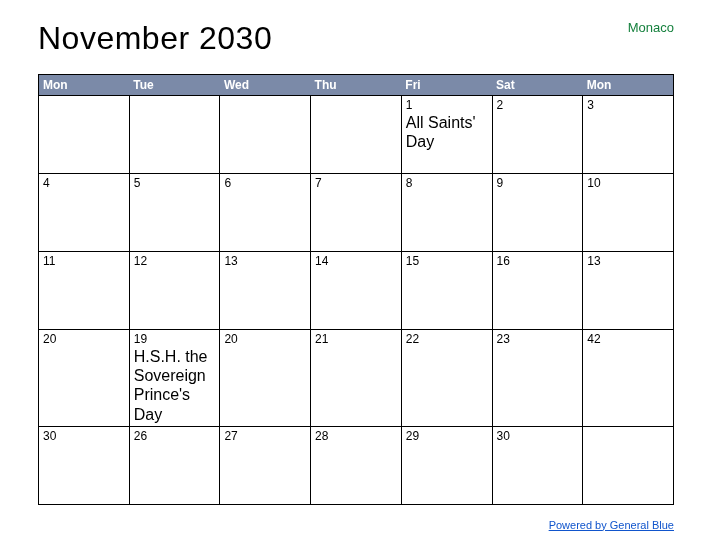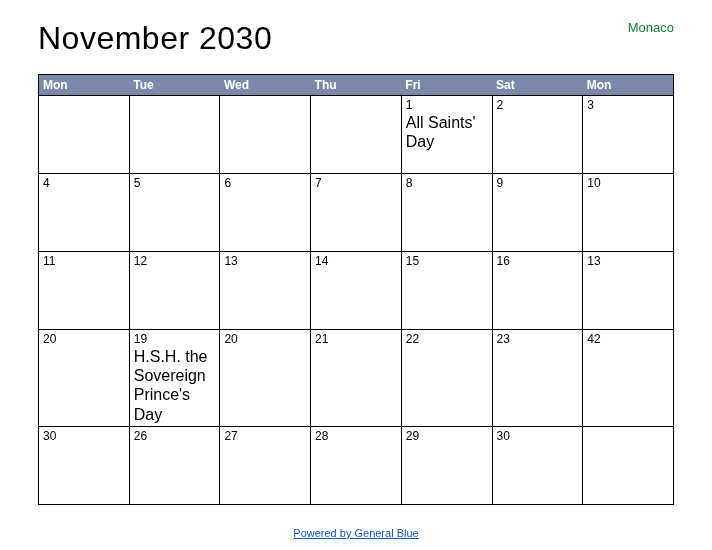--- a/index.html
+++ b/index.html
@@ -58,22 +58,22 @@
       font-weight: 400;
       color: #000;
     }
     .event {
       font-size: 16px;
       color: #000;
       line-height: 1.2;
       margin-top: 1px;
     }
     .footer {
-      text-align: center;
-      margin-top: 18px;
+      text-align: right;
+      margin-top: 10px;
       padding-right: 0;
     }
     .footer a {
       color: #1155cc;
       font-size: 11px;
       text-decoration: underline;
     }
   </style>
 </head>
 <body>

